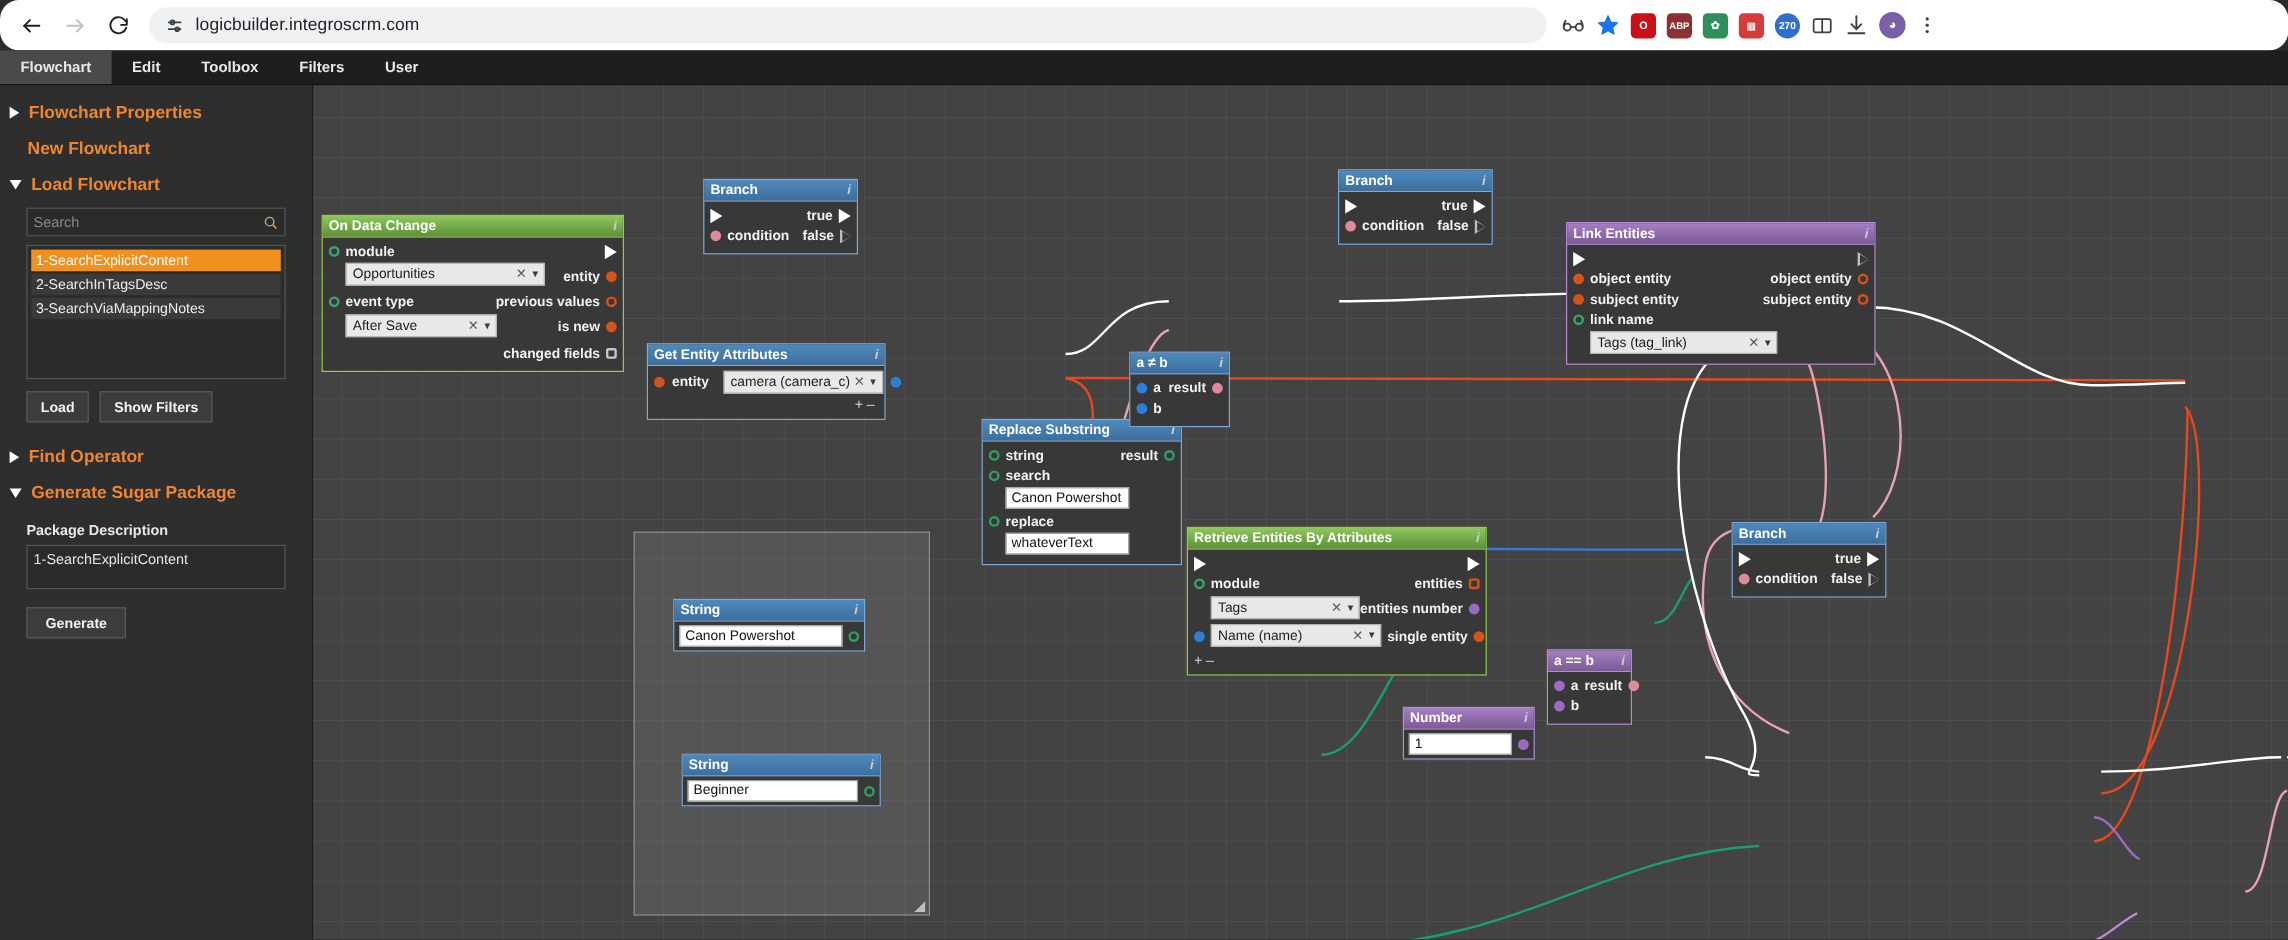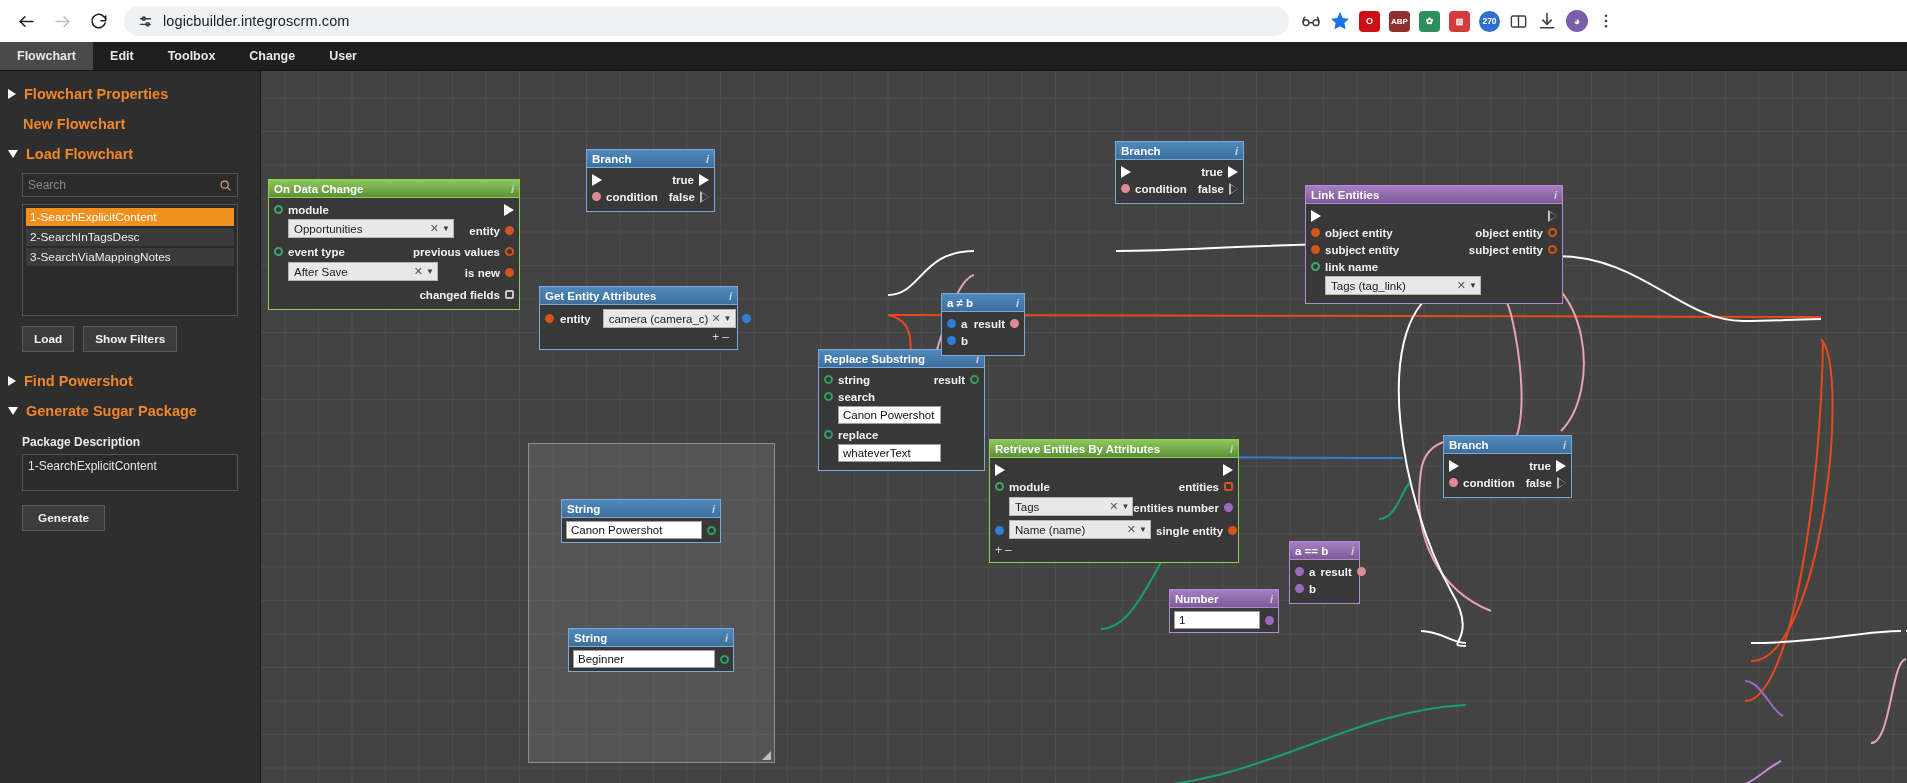--- a/index.html
+++ b/index.html
@@ -8,20 +8,21 @@
     overflow: hidden;
     background: #2b2b2b;
     font-family: "Liberation Sans", sans-serif;
   }
 
   
   .browser-bar {
     height: 42px; background: #ffffff;
     display: flex; align-items: center; gap: 4px;
     padding: 0 10px;
+    border-radius: 16px;
   }
   .nav-btn {
     width: 32px; height: 32px; border-radius: 50%;
     display: flex; align-items: center; justify-content: center;
     color: #202124; flex: none;
   }
   .nav-btn.disabled { color: #bdc1c6; }
   .nav-btn svg { width: 19px; height: 19px; }
   .omnibox {
     flex: 1 1 auto; height: 30px; background: #eff1f3;
@@ -308,21 +309,21 @@
   <div class="item active">
       <span>Flowchart</span>
     </div>
   <div class="item">
       <span>Edit</span>
     </div>
   <div class="item">
       <span>Toolbox</span>
     </div>
   <div class="item">
-      <span>Change</span>
+      <span>Filters</span>
     </div>
   <div class="item">
       <span>User</span>
     </div>
 </div>
 
 <div class="body-wrap">
 
   <div class="sidebar">
 
@@ -358,21 +359,21 @@
       <div class="sb-btn-row">
         <button class="sb-btn">Load</button>
         <button class="sb-btn">Show Filters</button>
       </div>
     </div>
 
     <div style="height:14px"></div>
 
     <div class="sb-section">
       <span class="tri right"></span>
-      <span>Find Powershot</span>
+      <span>Find Operator</span>
     </div>
     <div class="sb-section">
       <span class="tri down"></span>
       <span>Generate Sugar Package</span>
     </div>
 
     <div class="sb-pad">
       <div class="sb-label">Package Description</div>
       <textarea class="sb-textarea" style="">1-SearchExplicitContent</textarea>
       <div class="sb-btn-row">
@@ -465,21 +466,21 @@
           <div style="display:flex;align-items:center;gap:5px">
             <span class="port hollow-green"></span>
             <span class="lbl">event type</span>
           </div>
           <div style="display:flex;align-items:center;gap:5px">
             <span class="lbl">previous values</span>
             <span class="port hollow-orange"></span>
           </div>
         </div>
         <div style="display:flex;justify-content:space-between;align-items:center;margin-left:14px">
-          <div class="sel" style="width:150px">
+          <div class="sel" style="width:126px">
             <span class="val">After Save</span>
             <span class="x">✕</span>
             <span class="cv">▼</span>
           </div>
           <div style="display:flex;align-items:center;gap:5px">
             <span class="lbl">is new</span>
             <span class="port fill-orange"></span>
           </div>
         </div>
         <div class="row right" style="margin-top:3px">

